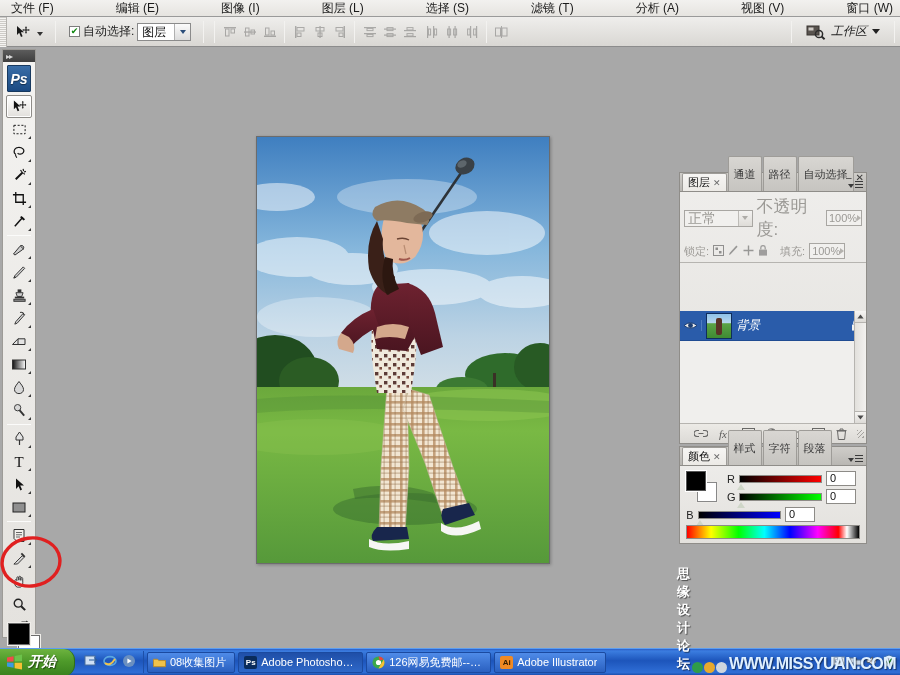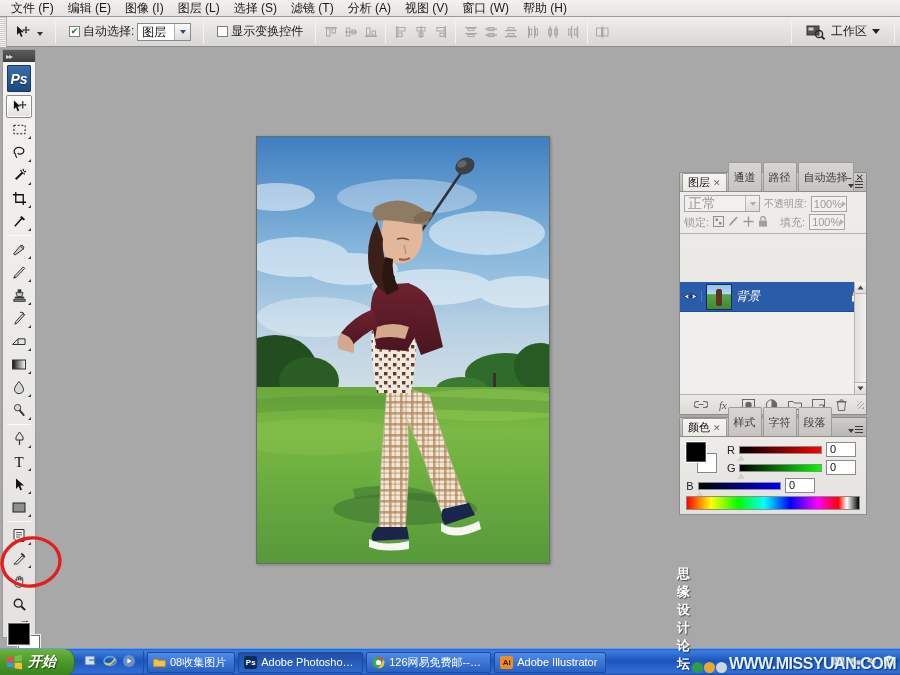--- a/index.html
+++ b/index.html
@@ -10,21 +10,21 @@
     background: #a8a8a8;
     -webkit-font-smoothing: none;
   }
   #app { position:relative; width:900px; height:675px; }
 
   
   #menubar {
     position:absolute; left:0; top:0; width:900px; height:17px;
     background: linear-gradient(#f2f1ef,#e6e4e0);
     border-bottom:1px solid #9a9a9a;
-    display:flex; align-items:center; padding-left:4px;
+    display:flex; align-items:center; padding-left:4px;gap:48px;
   }
   .menu-item {
     padding:1px 7px; font-size:12px; color:#1a1a1a; white-space:nowrap;
     line-height:14px; cursor:default;
   }
 
   
   #optionsbar {
     position:absolute; left:0; top:17px; width:900px; height:30px;
     background: linear-gradient(#efeeec,#d9d7d3);
@@ -60,21 +60,21 @@
     display:flex; align-items:center; justify-content:center;
   }
   .combo .arw i { width:0;height:0;border-left:3px solid transparent;
     border-right:3px solid transparent;border-top:4px solid #2a4d7a; display:block;}
   .ob-icons { display:flex; align-items:center; gap:1px; }
   .ob-ico {
     width:19px; height:19px; display:flex; align-items:center; justify-content:center;
     opacity:.33;
   }
   .ob-ico svg { display:block; }
-  .ob-right { margin-left:auto; display:flex; align-items:center; height:30px; }
+  .ob-right { margin-left:auto; display:flex; align-items:center; height:30px;font-style:italic; }
   .ws-btn { display:flex; align-items:center; gap:5px; padding:0 9px; height:30px; }
 
   
   #toolbox {
     position:absolute; left:2px; top:49px; width:34px; height:589px;
     background: linear-gradient(#f4f3f1,#e4e2de);
     border:1px solid #9d9b97;
   }
   #tb-head {
     height:12px; background:linear-gradient(#5c5c5c,#3e3e3e);
@@ -146,21 +146,21 @@
     border:1px solid #8f8d89;
     margin-bottom:1px;
   }
   .ptabbar {
     position:relative; height:19px;
     background:linear-gradient(#cfcdc9,#b9b7b3);
     display:flex; align-items:flex-end; padding-left:2px;
     border-bottom:1px solid #8f8d89;
   }
   .ptab {
-    height:29px; padding:0 5px; margin-right:1px;
+    height:35px; padding:0 5px; margin-right:1px;
     display:flex; align-items:center; gap:3px;
     background:linear-gradient(#d8d6d2,#c6c4c0);
     border:1px solid #9e9c98; border-bottom:none;
     font-size:11px; color:#3a3a3a;
     border-radius:2px 2px 0 0;
   }
   .ptab.active {
     background:linear-gradient(#f6f5f3,#eceae6);
     color:#111; height:18px;
   }
@@ -367,24 +367,20 @@
       <span class="combo">
         <span class="val">图层</span>
         <span class="arw">
             <i></i>
           </span>
       </span>
     </div>
 
     <div class="ob-sep"></div>
 
-    <div class="ob-tool">
-      <span class="chk"></span>
-      <span class="ob-lbl">显示变换控件</span>
-    </div>
 
     <div class="ob-sep"></div>
 
     <div class="ob-icons">
       <div class="ob-ico">
         <svg width="14" height="14" viewBox="0 0 14 14">
             <rect x="1" y="2" width="12" height="1.4" fill="#333"></rect>
             <rect x="2.5" y="4" width="3.5" height="7" fill="none" stroke="#333"></rect>
             <rect x="8" y="4" width="3.5" height="4" fill="none" stroke="#333"></rect>
           </svg>
@@ -875,21 +871,21 @@
         </div>
       </div>
 
       <div class="lrow1">
         <span class="blend">
           <span class="val">正常</span>
           <span class="arw">
               <i></i>
             </span>
         </span>
-        <span class="dim" style="font-size:10px">不透明度:</span>
+        <span class="dim" style="font-size:17px">不透明度:</span>
         <span class="numfld">
           <span class="val">100%</span>
           <span class="sp">
               <i></i>
             </span>
         </span>
       </div>
 
       <div class="lrow2">
         <span class="dim" style="font-size:11px">锁定:</span>

